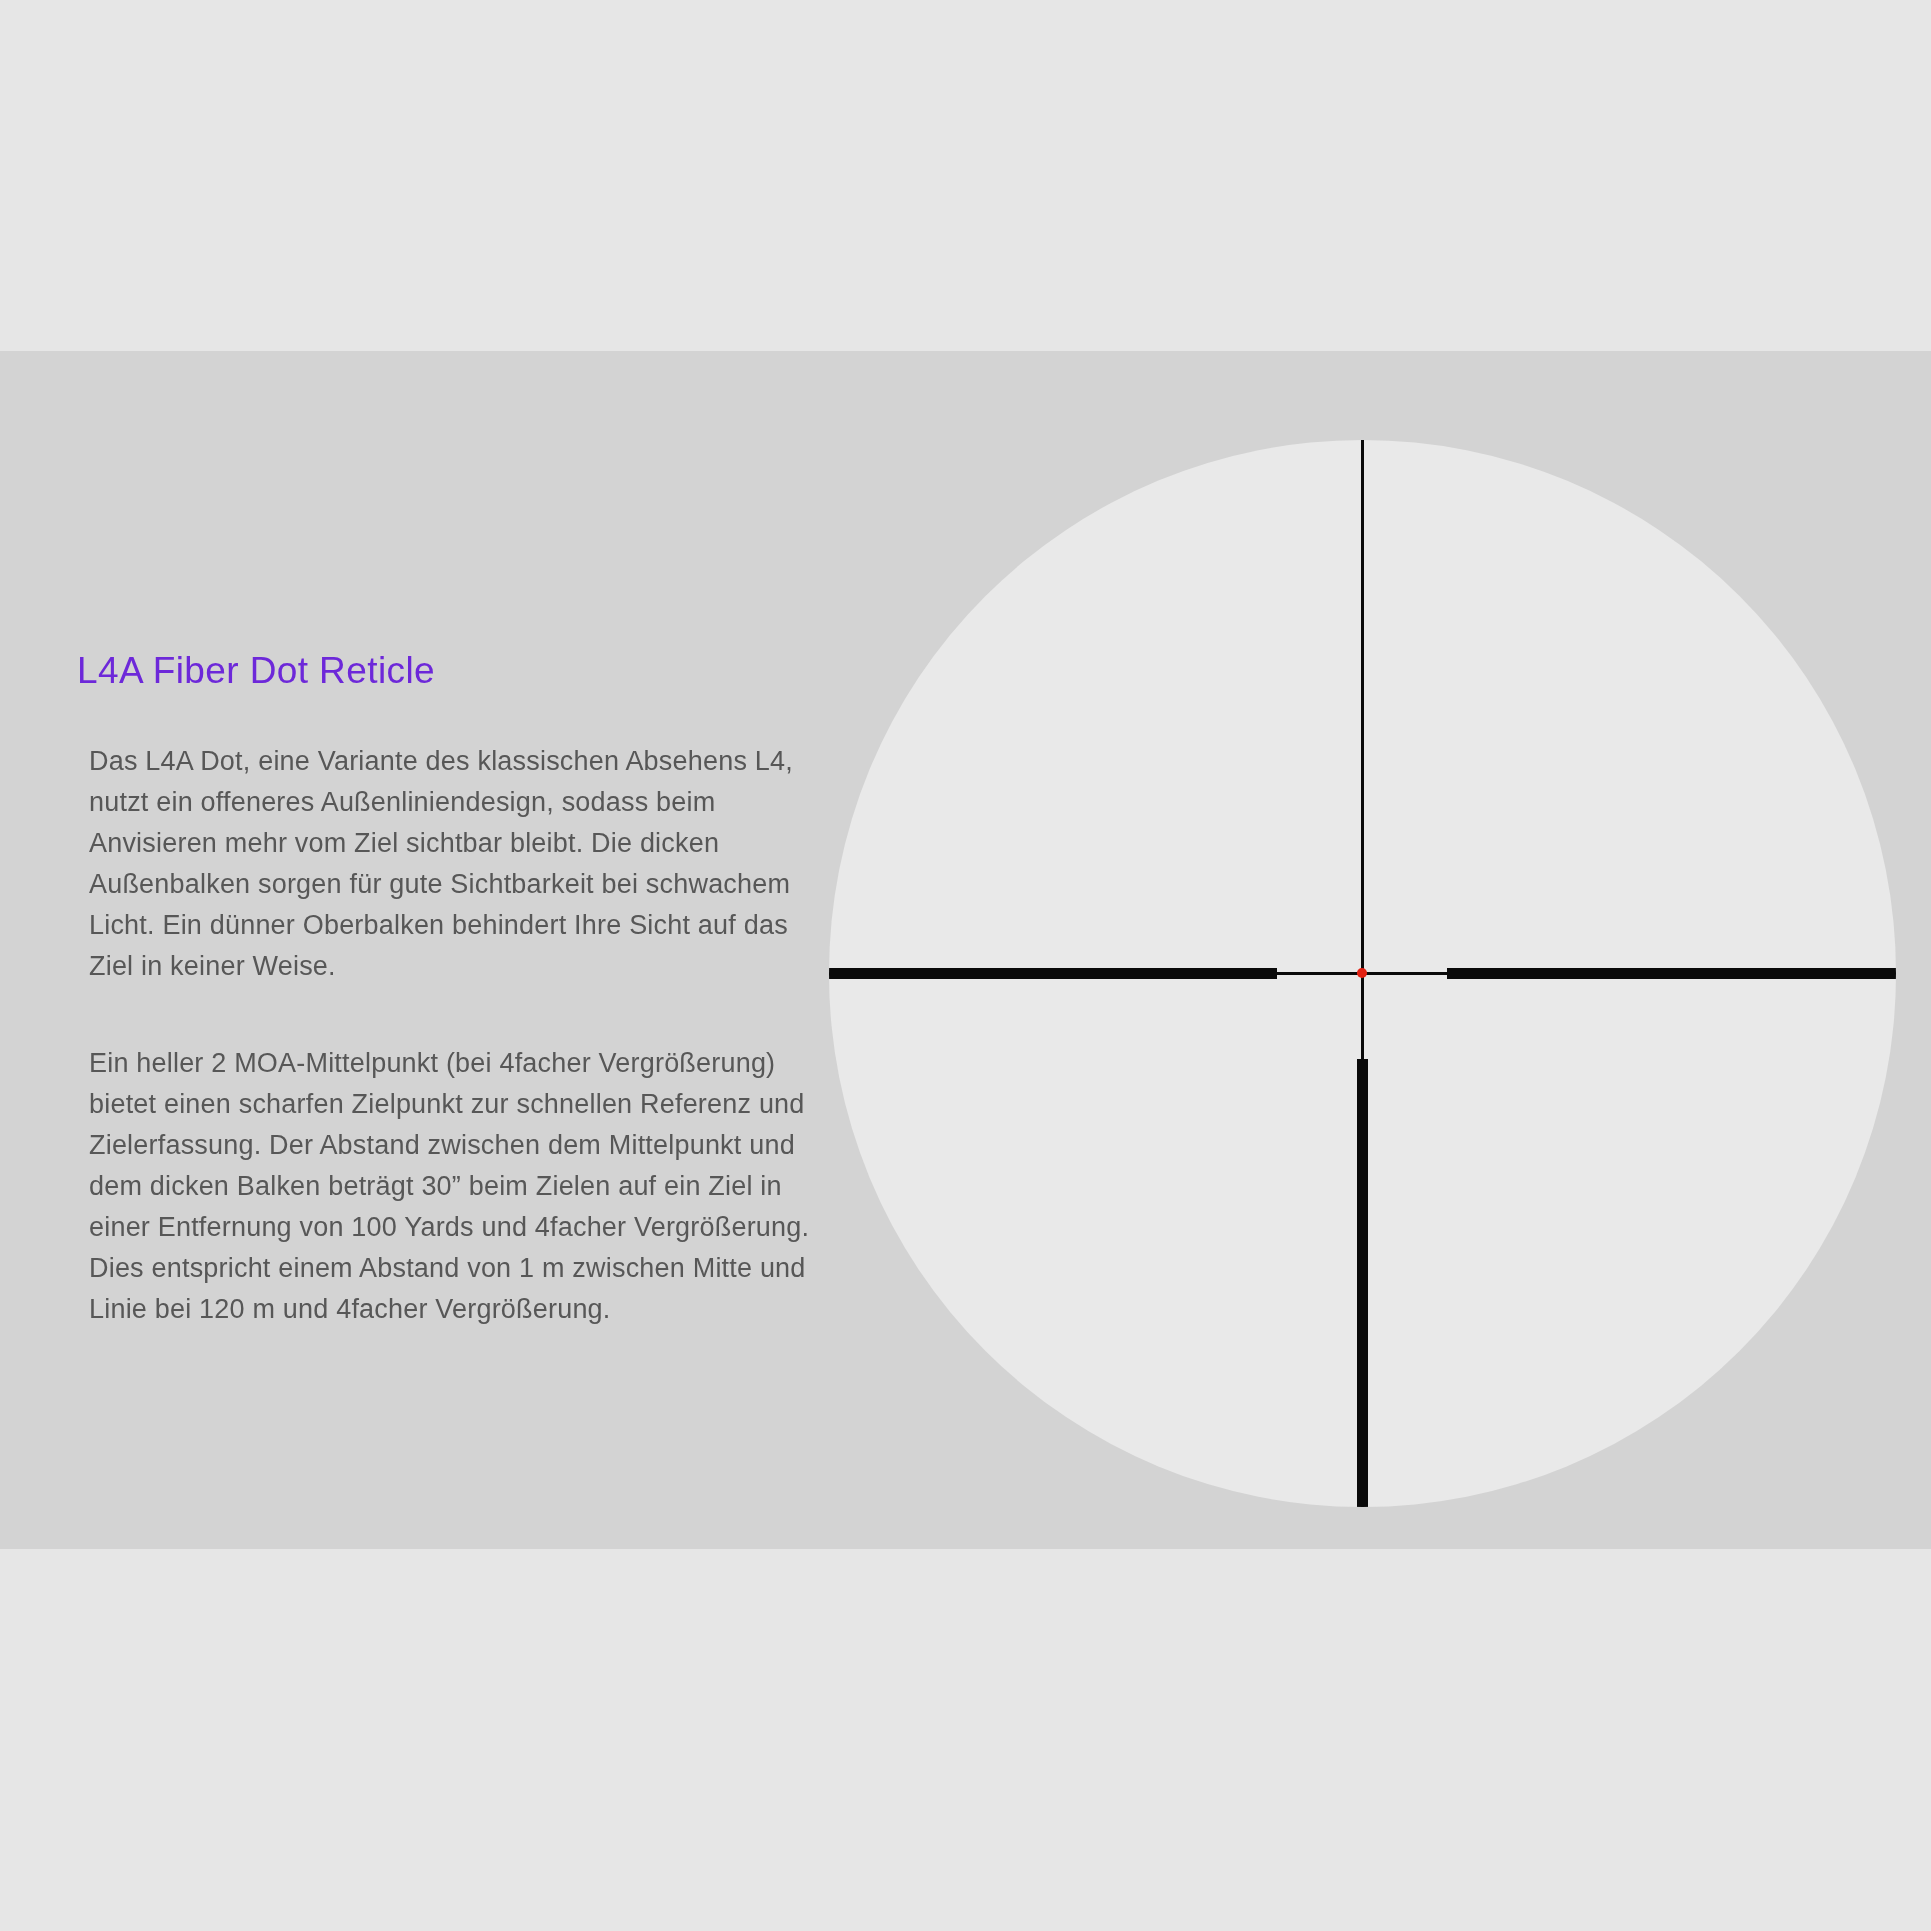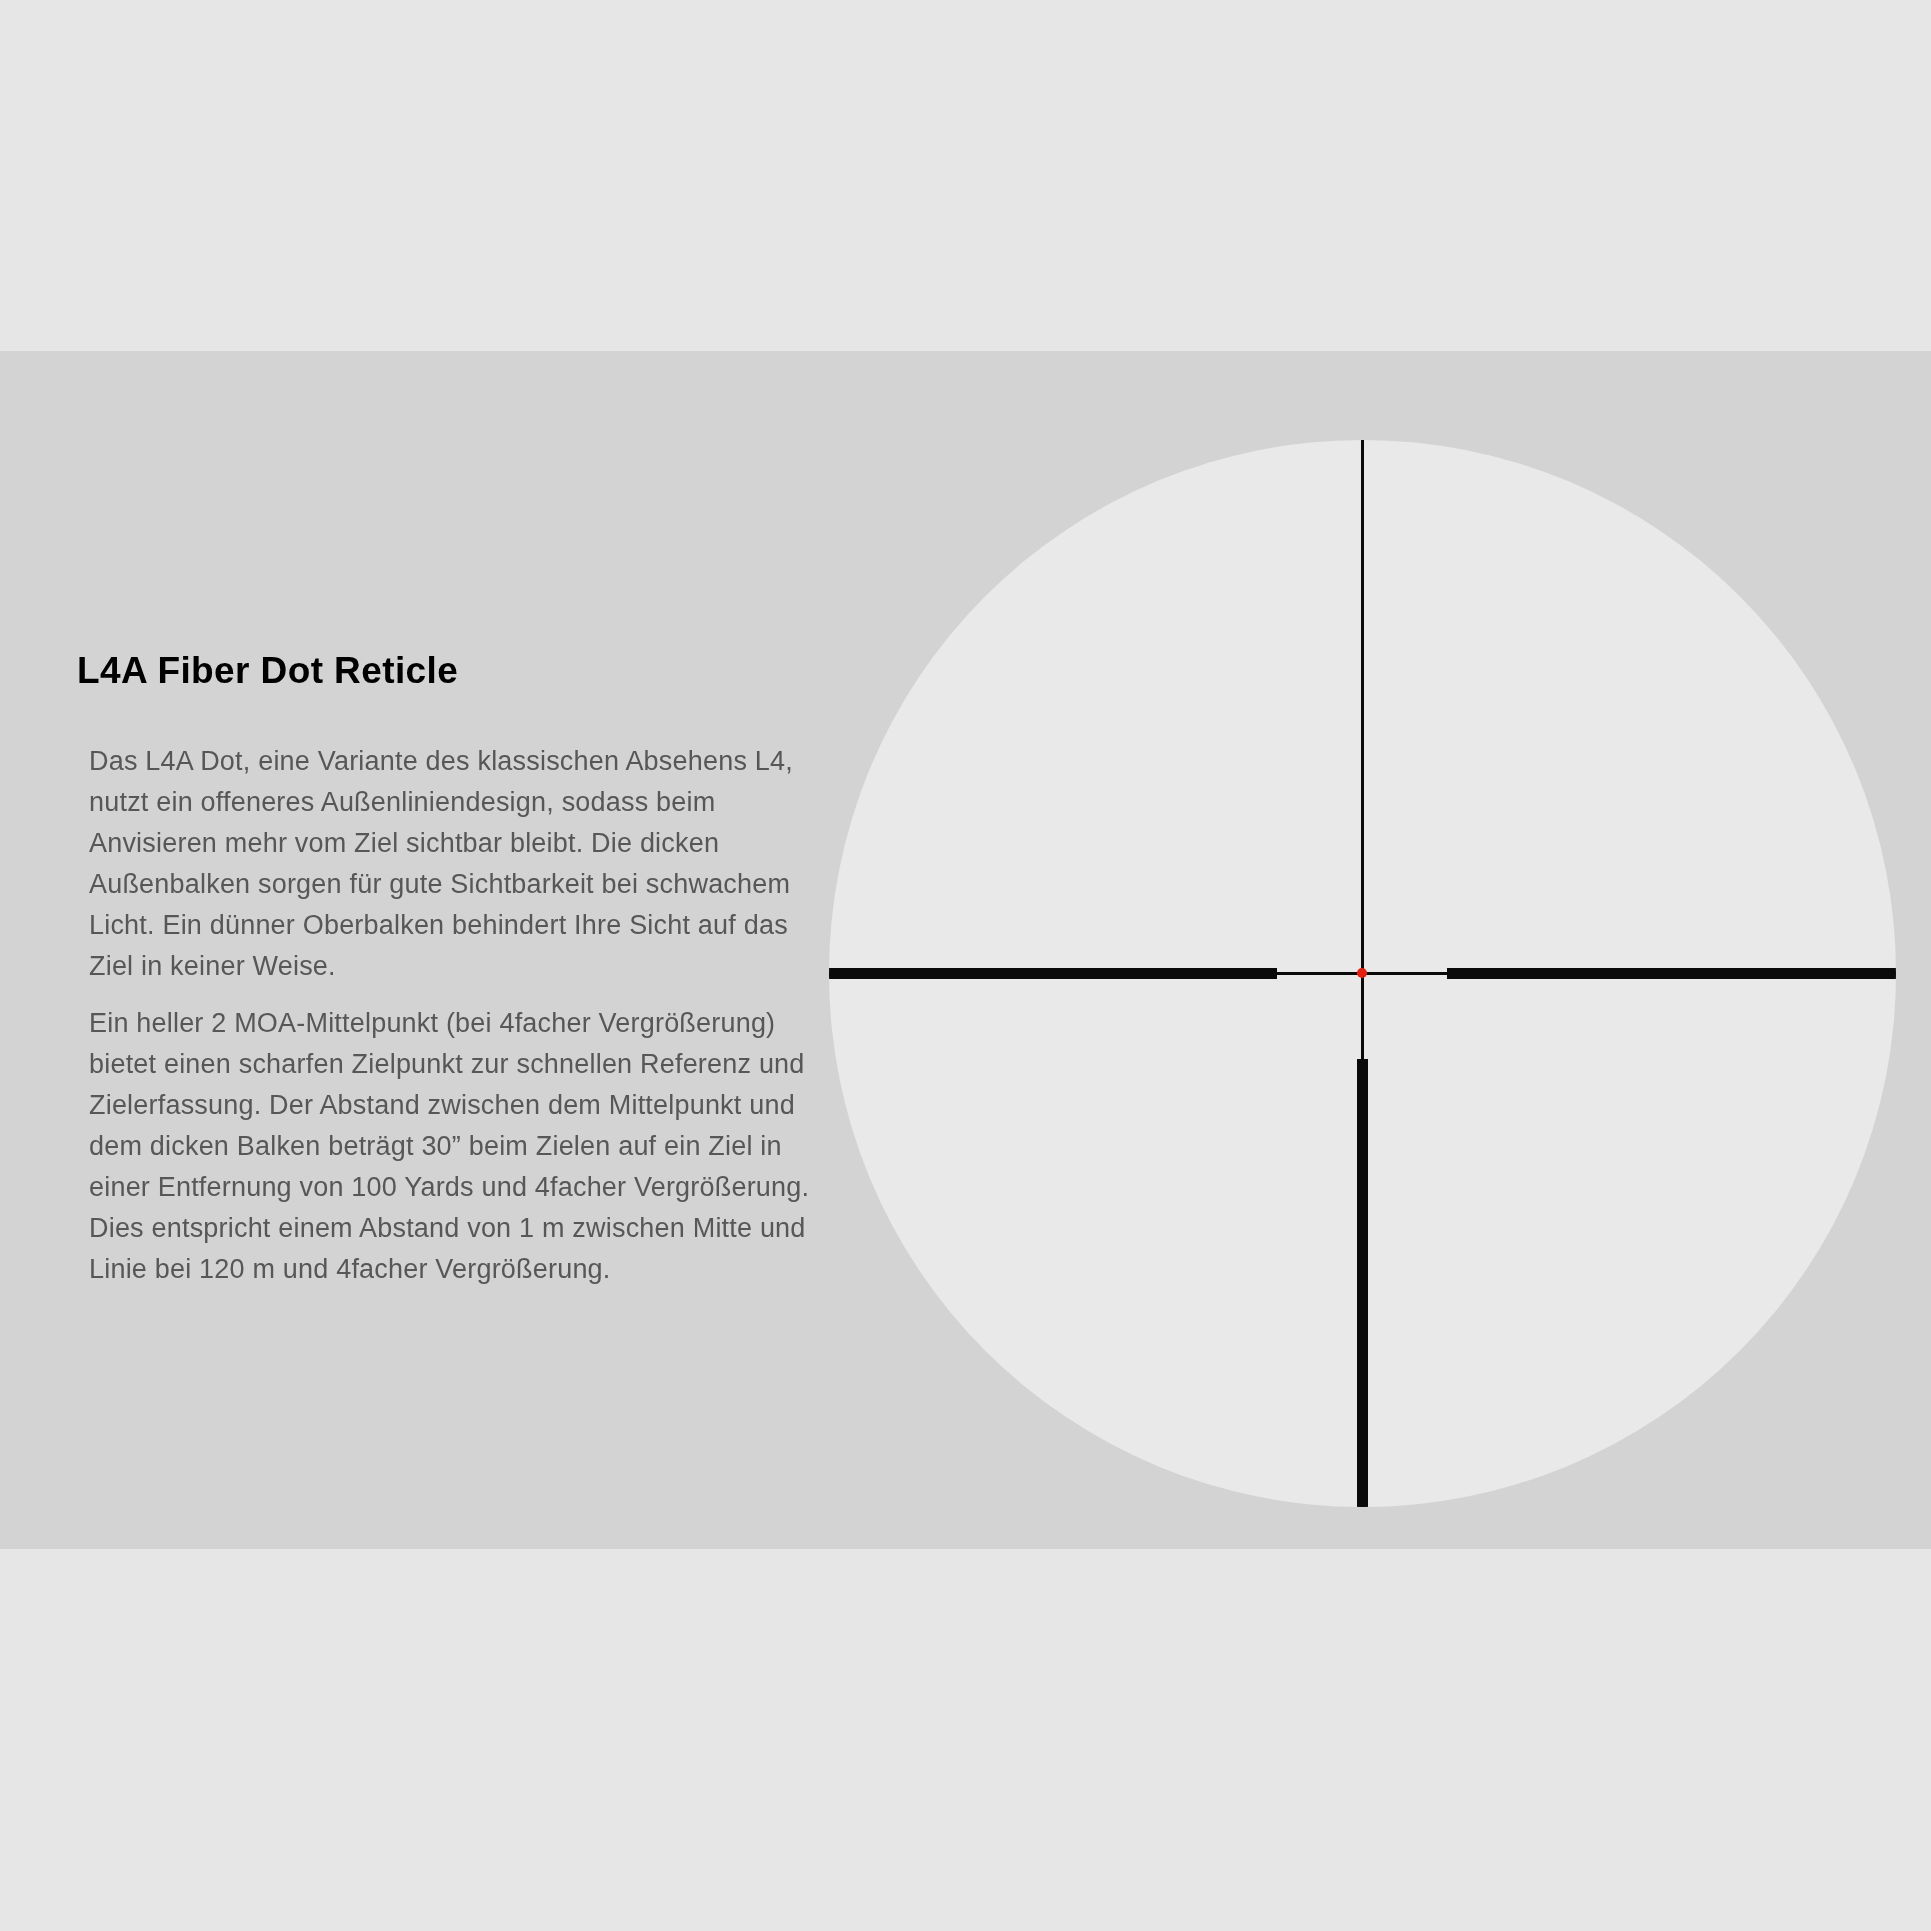--- a/index.html
+++ b/index.html
@@ -25,39 +25,39 @@
     top: 0;
     width: 825px;
   }
   .reticle-title {
     position: absolute;
     left: 0;
     top: 298px;
     margin: 0;
     font-size: 37px;
     line-height: 44px;
-    font-weight: 700;
+    font-weight: 400;
     letter-spacing: 0.4px;
-    color: #000000;
+    color: #6d28d9;
     white-space: nowrap;
   }
   .body-par {
     position: absolute;
     left: 0;
     margin: 12px;
     width: 825px;
     font-size: 27px;
     line-height: 41px;
     font-weight: 400;
     letter-spacing: 0.2px;
     color: #575757;
     white-space: pre-line;
   }
   .par-1 { top: 378px; }
-  .par-2 { top: 640px; }
+  .par-2 { top: 680px; }
 
   .scope {
     position: absolute;
     left: 829px;
     top: 89px;
     width: 1067px;
     height: 1067px;
     border-radius: 50%;
     background: #e9e9e9;
     overflow: hidden;

